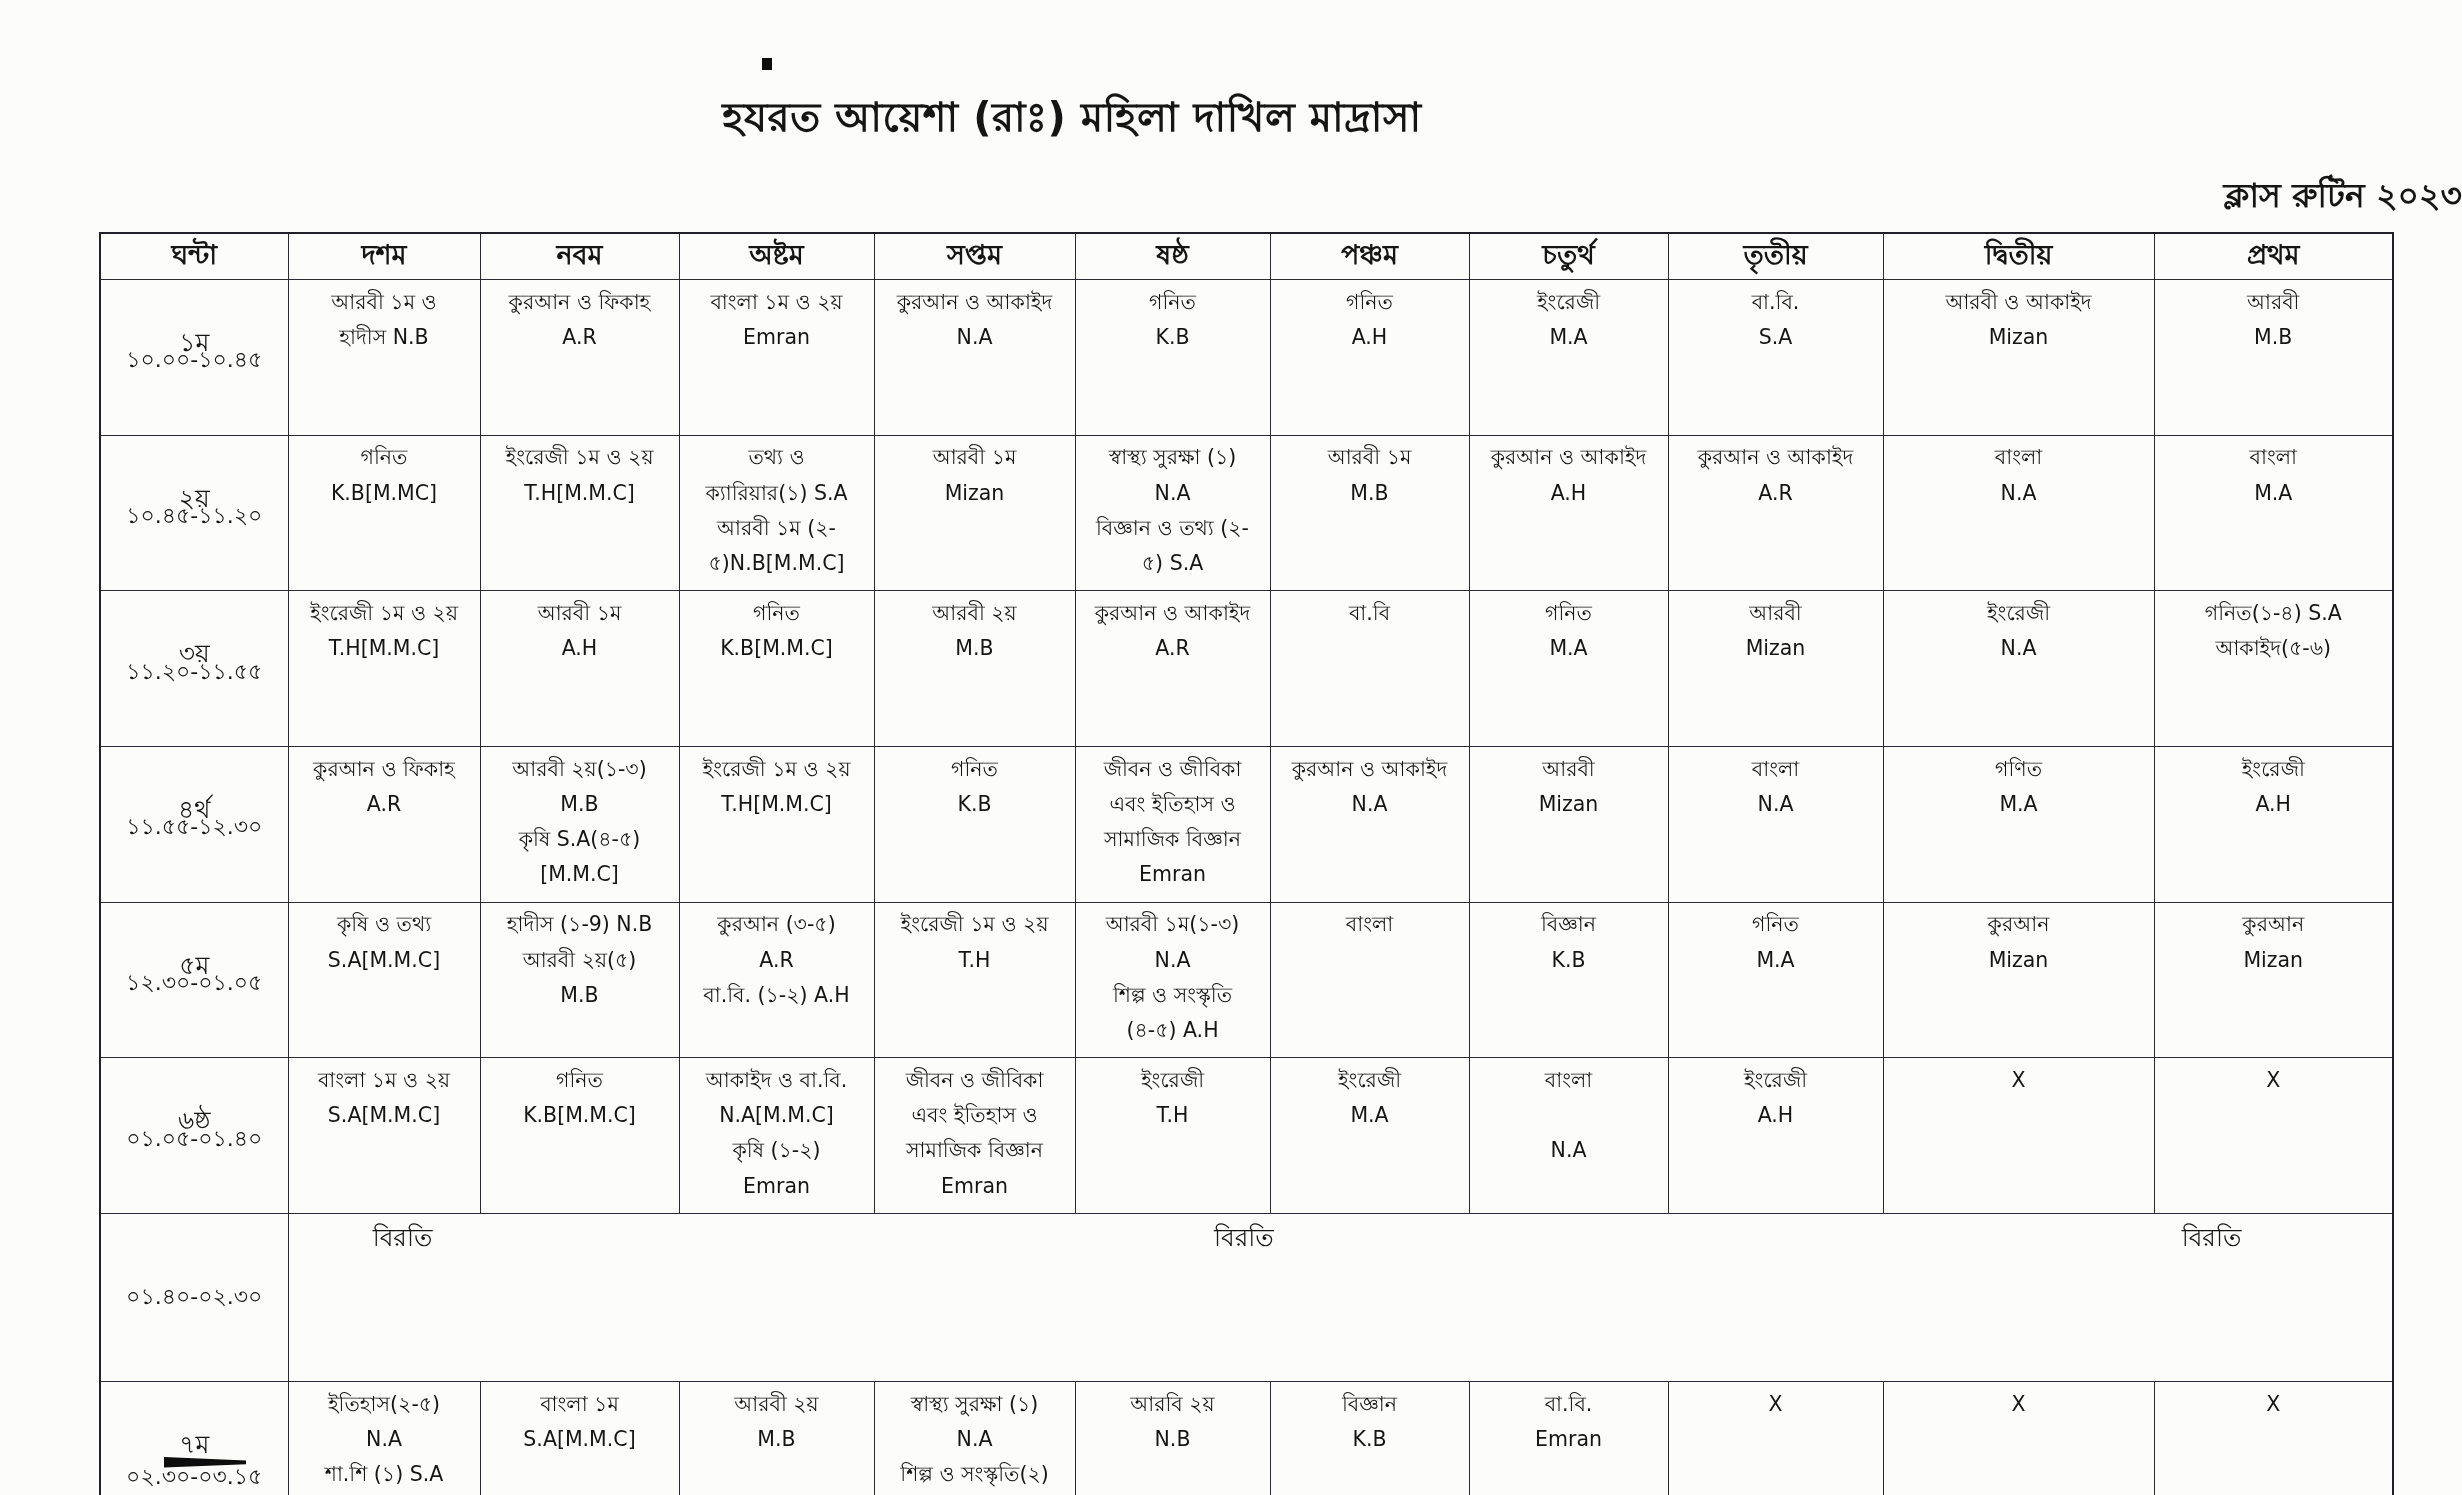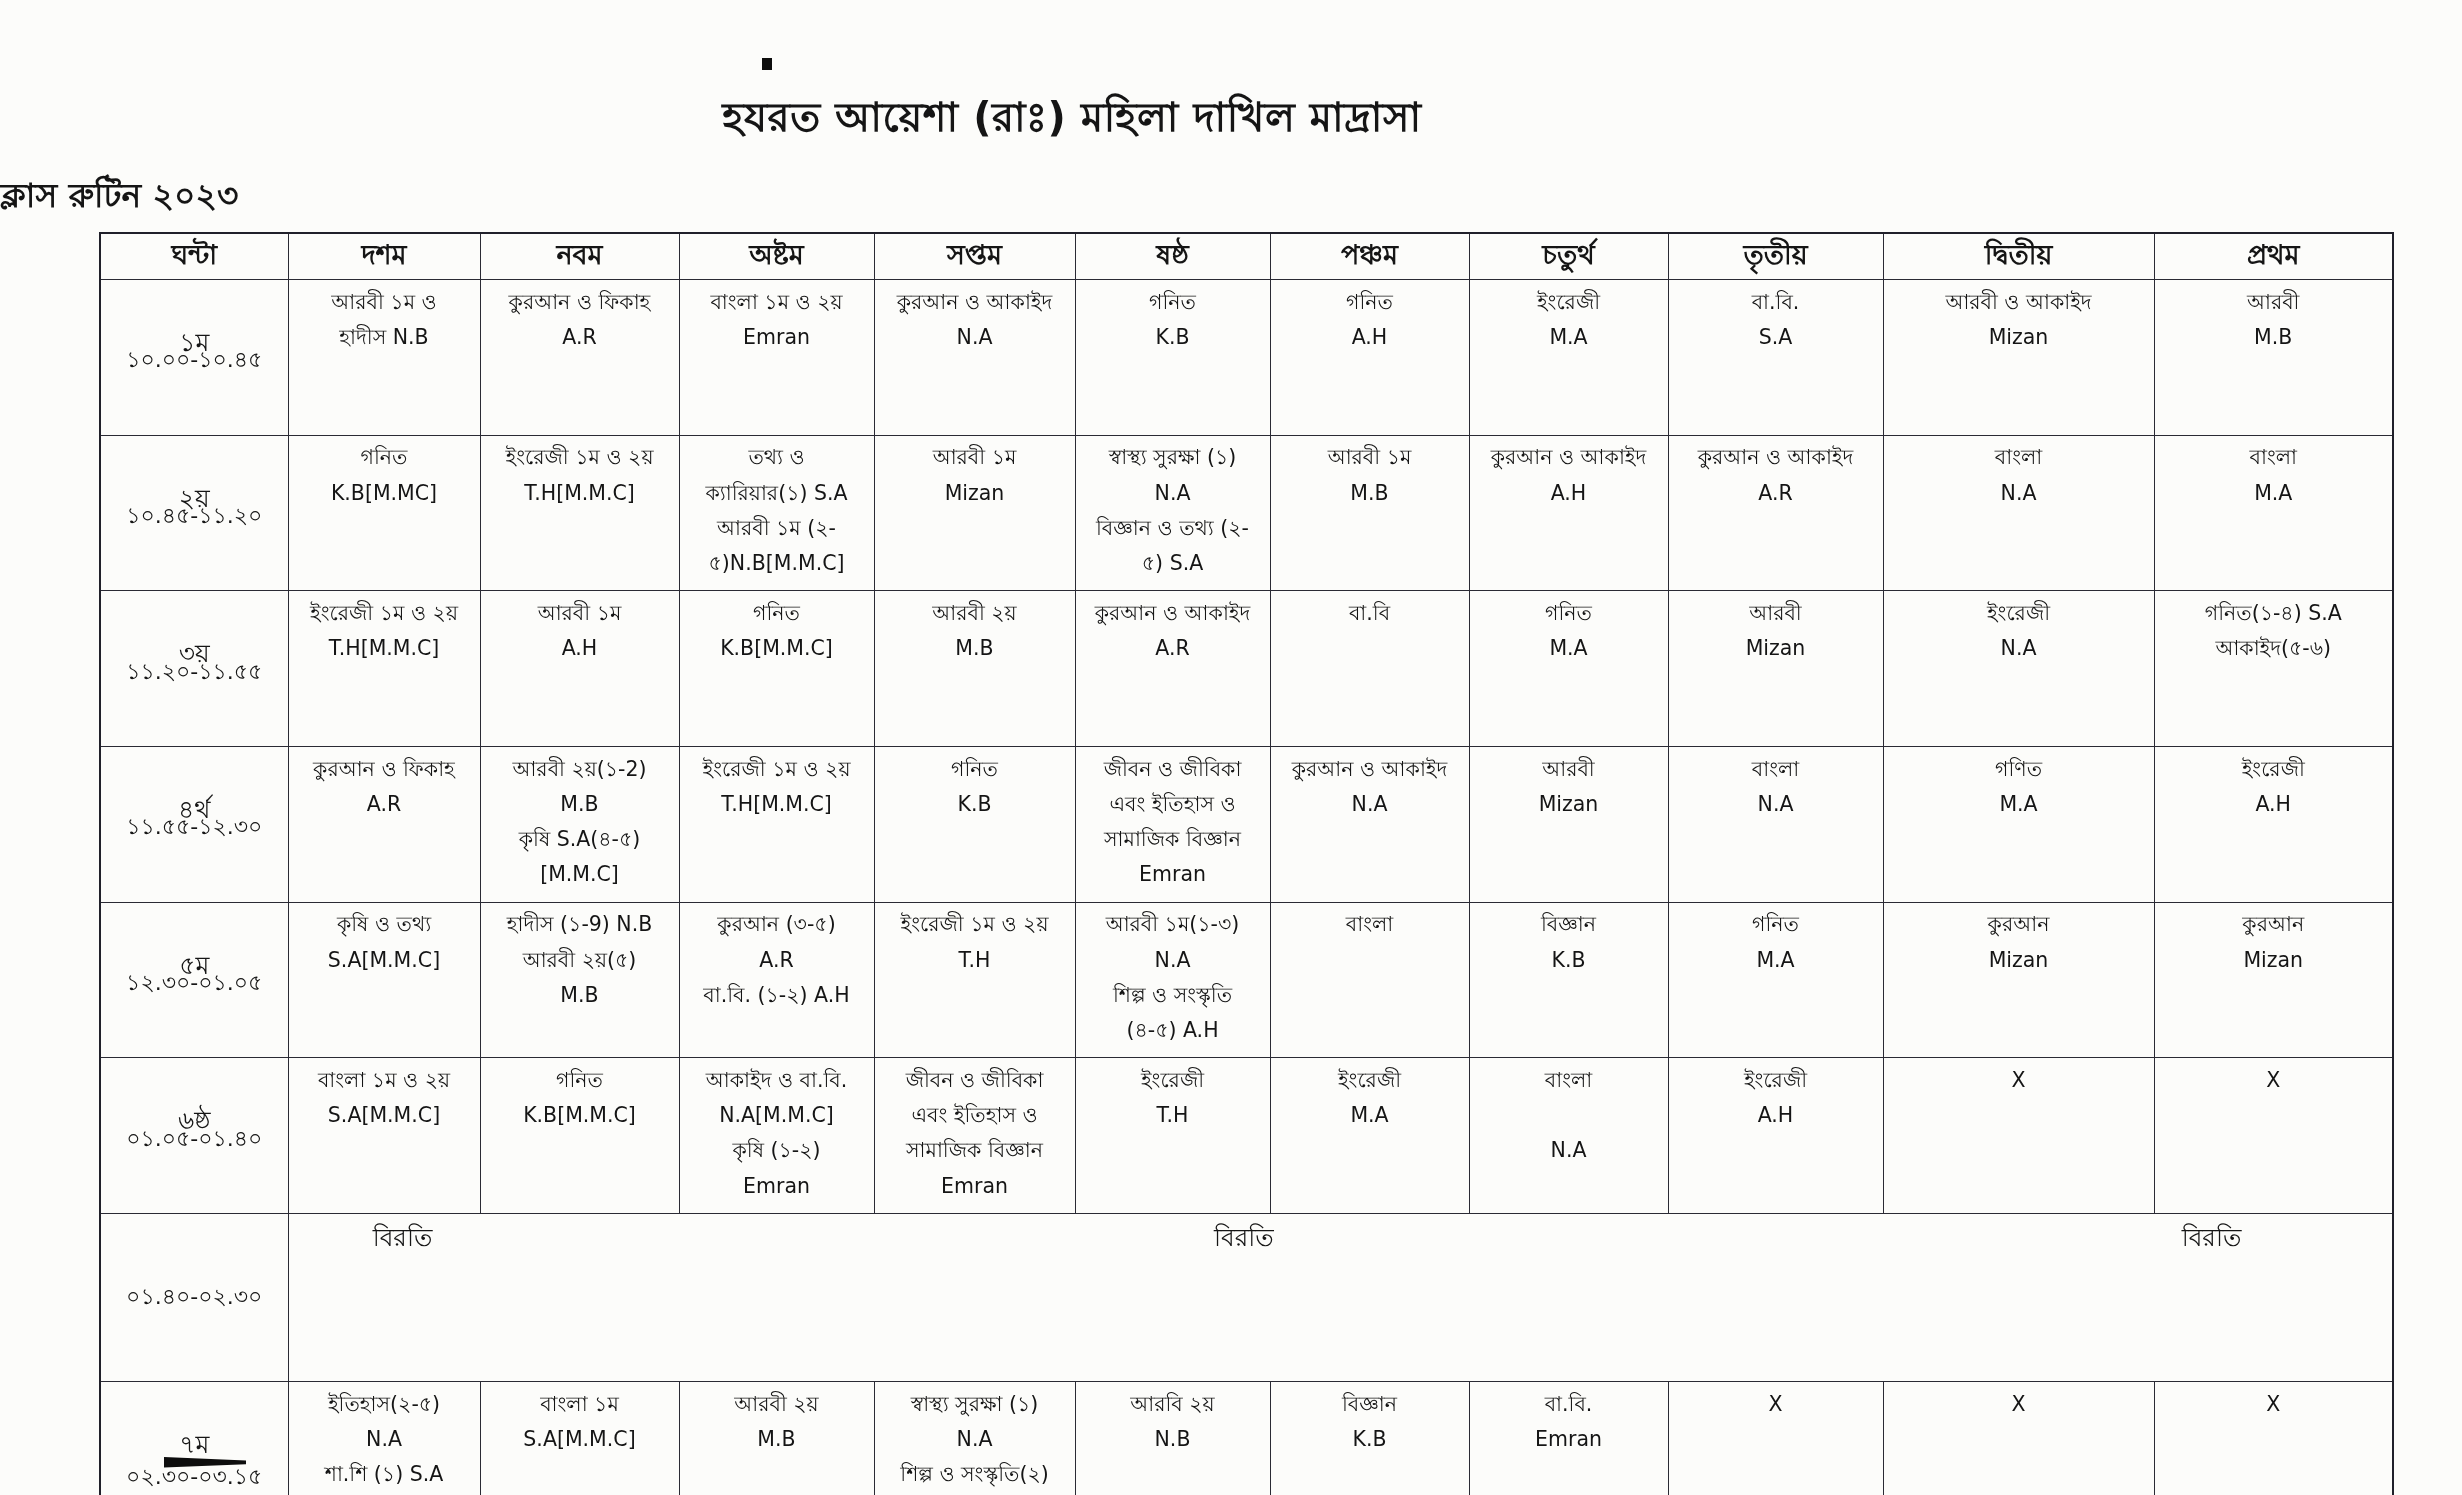--- a/index.html
+++ b/index.html
@@ -8,21 +8,21 @@
     background:#fcfcfa;color:#151515;
     font-family:"DejaVu Sans","Liberation Sans",sans-serif;
     overflow:hidden;
   }
   .title{
     position:absolute;top:86px;left:0;width:2144px;margin:0;
     text-align:center;font-size:40px;font-weight:700;letter-spacing:0.6px;
   }
   .subtitle{
     position:absolute;top:170px;left:0;width:2462px;margin:0;
-    text-align:left;font-size:33px;font-weight:700;
+    text-align:right;font-size:33px;font-weight:700;
   }
   table.routine{
     position:absolute;left:99px;top:232px;width:2292px;
     border-collapse:collapse;table-layout:fixed;
     border:2.3px solid #20202a;
   }
   .routine th,.routine td{
     border:1.5px solid #2a2a34;
     text-align:center;
     overflow:hidden;
@@ -174,21 +174,21 @@
       <td>গনিত(১-৪) S.A
 আকাইদ(৫-৬)</td>
     </tr>
     <tr style="height:142px">
       <td class="time">
         <div class="period">৪র্থ</div>
         <div class="trange">১১.৫৫-১২.৩০</div>
       </td>
       <td>কুরআন ও ফিকাহ
 A.R</td>
-      <td>আরবী ২য়(১-2)
+      <td>আরবী ২য়(১-৩)
 M.B
 কৃষি  S.A(৪-৫)
 [M.M.C]</td>
       <td>ইংরেজী ১ম ও ২য়
 T.H[M.M.C]</td>
       <td>গনিত
 K.B</td>
       <td>জীবন ও জীবিকা
 এবং ইতিহাস ও
 সামাজিক বিজ্ঞান

